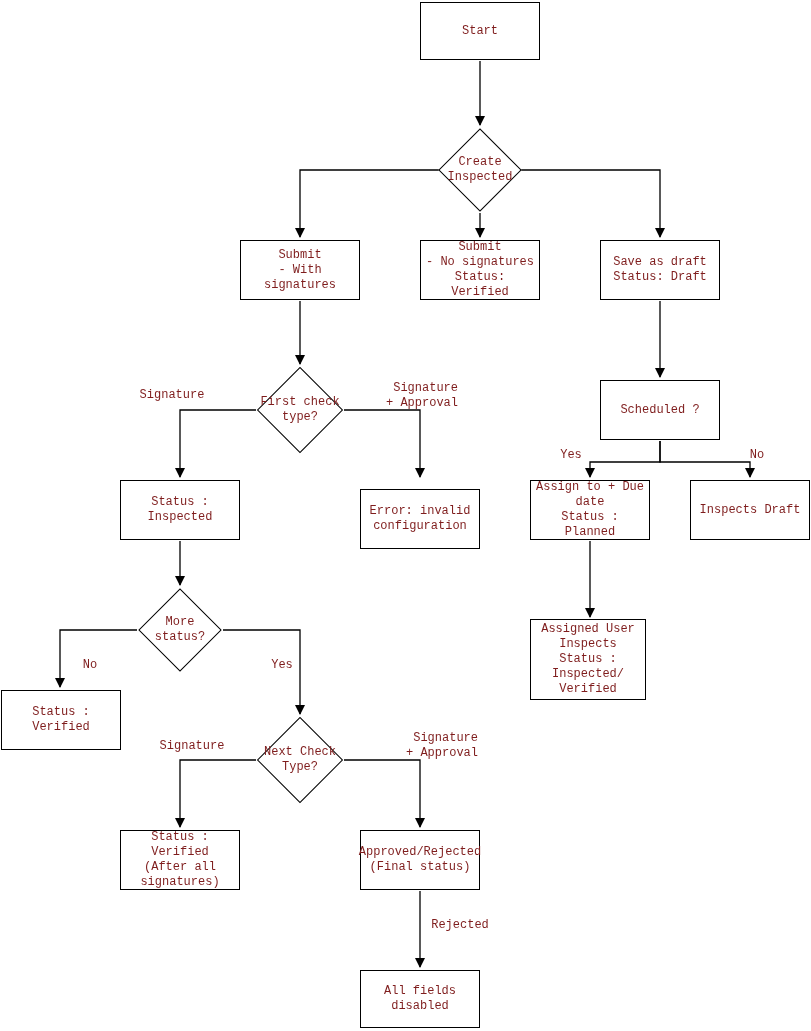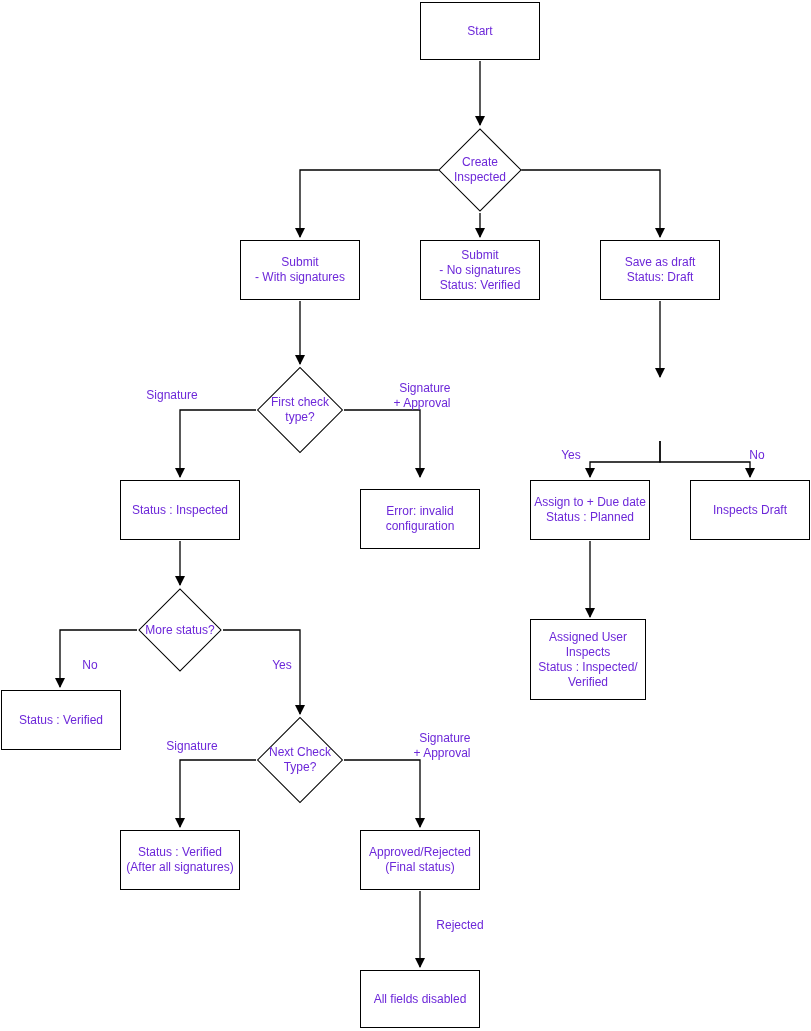--- a/index.html
+++ b/index.html
@@ -5,22 +5,22 @@
   html, body {
     margin: 0;
     padding: 0;
     background: #ffffff;
   }
   .canvas {
     position: relative;
     width: 811px;
     height: 1031px;
     background: #ffffff;
-    font-family: Liberation Sans, sans-serif;
-    color: #6d28d9;
+    font-family: Liberation Mono, monospace;
+    color: #7f1d1d;
     overflow: hidden;
   }
   .edges {
     position: absolute;
     left: 0;
     top: 0;
     width: 811px;
     height: 1031px;
   }
   .node {
@@ -124,20 +124,23 @@
 
   <div class="node" style="left:120px;top:480px;width:120px;height:60px">
     <span class="label">Status : Inspected</span>
   </div>
 
   <div class="node" style="left:360px;top:489px;width:120px;height:60px">
     <span class="label">Error: invalid
 configuration</span>
   </div>
 
+  <div class="node" style="left:600px;top:380px;width:120px;height:60px">
+    <span class="label">Scheduled ?</span>
+  </div>
 
   <div class="node" style="left:530px;top:480px;width:120px;height:60px">
     <span class="label">Assign to + Due date
 Status : Planned</span>
   </div>
 
   <div class="node" style="left:690px;top:480px;width:120px;height:60px">
     <span class="label">Inspects Draft</span>
   </div>
 

